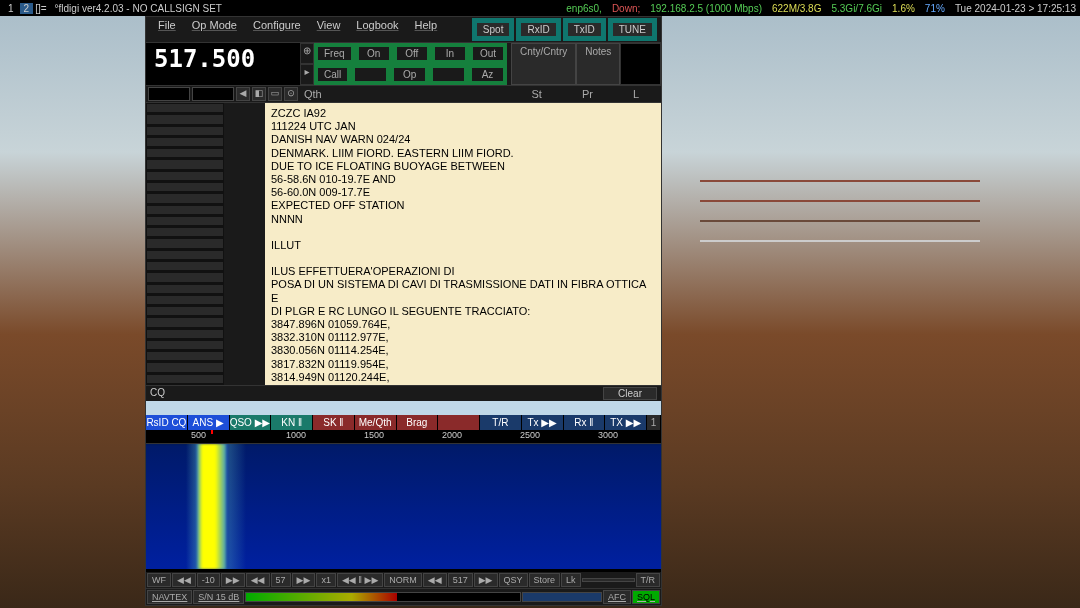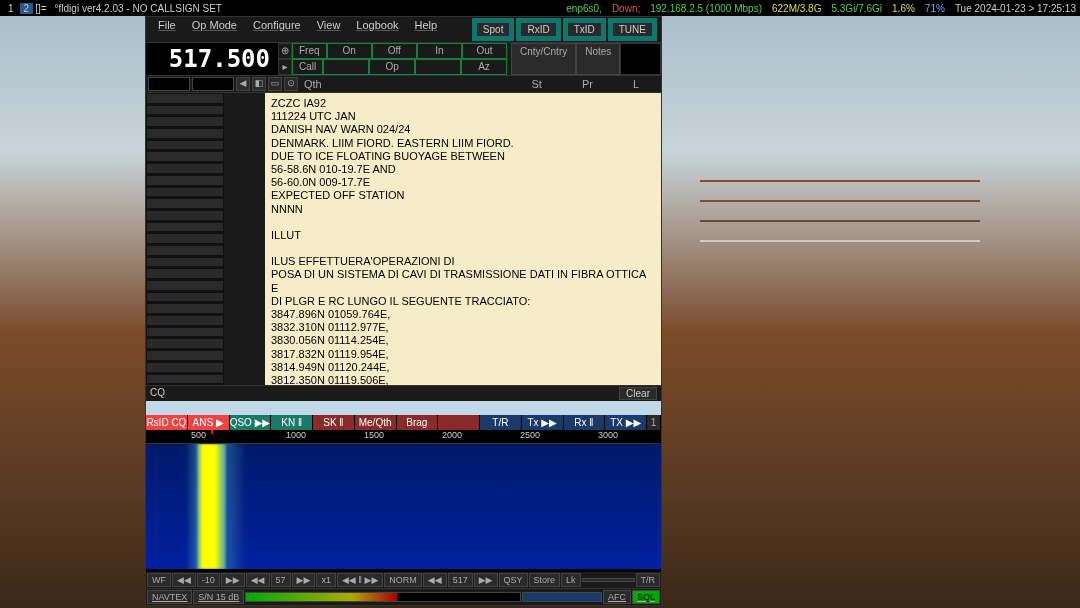--- a/index.html
+++ b/index.html
@@ -55,32 +55,31 @@
   display: flex;
   background: #1a1a1a;
   border-bottom: 1px solid #333;
 }
 .freq-display {
   background: #000;
   color: #fff;
   font-size: 24px;
   font-weight: bold;
   padding: 2px 8px;
-  width: 132px;
-  text-align: right;
+  width: 154px;
   font-family: monospace;
 }
 .control-grid {
   flex: 1;
   display: grid;
   grid-template-columns: 14px auto 1fr 1fr 1fr 1fr;
   font-size: 10px;
   color: #aaa;
 }
-.ctrl-cell { border: 1px solid #15803d; padding: 1px 6px; text-align: center; }
+.ctrl-cell { border: 4px solid #15803d; padding: 1px 6px; text-align: center; }
 .ctrl-icon { border: 1px solid #333; padding: 1px 2px; text-align: center; }
 
 .tabs-row {
   display: flex;
   background: #1a1a1a;
   padding: 0;
 }
 .tab { padding: 2px 8px; background: #2a2a2a; border: 1px solid #444; color: #aaa; font-size: 10px; }
 
 .row3 {
@@ -120,40 +119,40 @@
 }
 
 .status-row {
   display: flex;
   background: #1a1a1a;
   color: #ccc;
   font-size: 10px;
   padding: 1px 4px;
   border-top: 1px solid #333;
 }
-.status-row .clear { margin-left: auto; background: #2a2a2a; border: 1px solid #444; padding: 0 6px; }
+.status-row .clear { margin-left: auto; background: #2a2a2a; border: 1px solid #444; padding: 0 14px; }
 
 .tx-area {
   height: 14px;
   background: #c0d8e8;
 }
 
 .macro-row {
   display: flex;
   background: #1a1a1a;
 }
 .macro {
   flex: 1;
   text-align: center;
   padding: 2px 0;
   font-size: 10px;
   color: #fff;
   border-right: 1px solid #000;
 }
-.m-blue { background: #ef4444; }
+.m-blue { background: #1d4ed8; }
 .m-teal { background: #1a7a6a; }
 .m-red { background: #8a2a2a; }
 .m-dblue { background: #1a3a6a; }
 .m-num { width: 14px; flex: none; background: #2a2a2a; color: #aaa; }
 
 .waterfall-area {
   height: 142px;
   background: #000;
   position: relative;
 }

